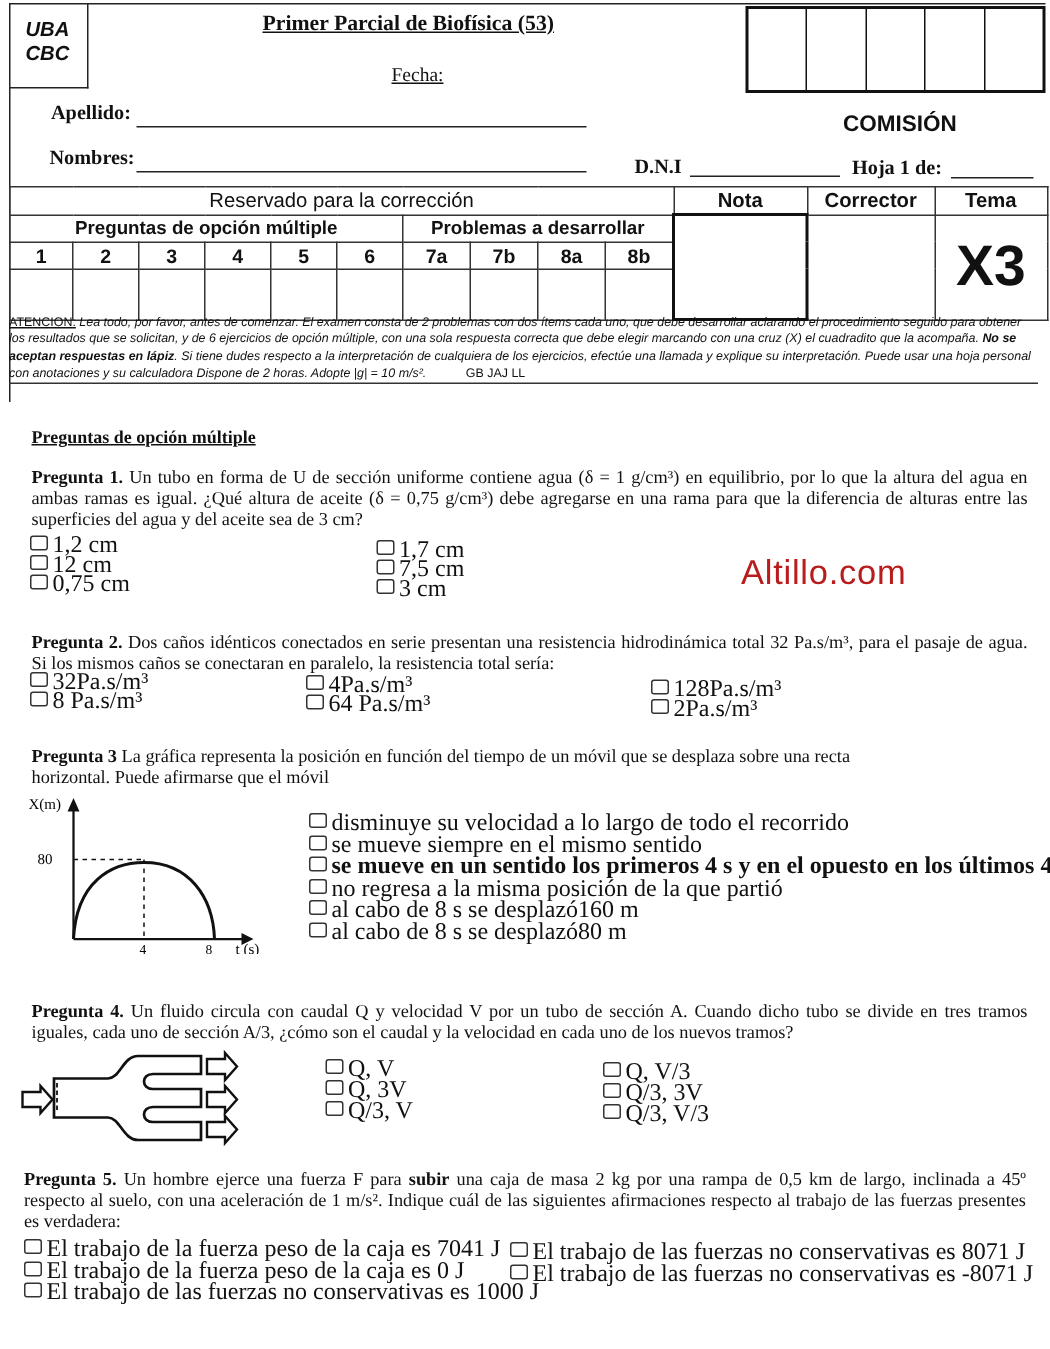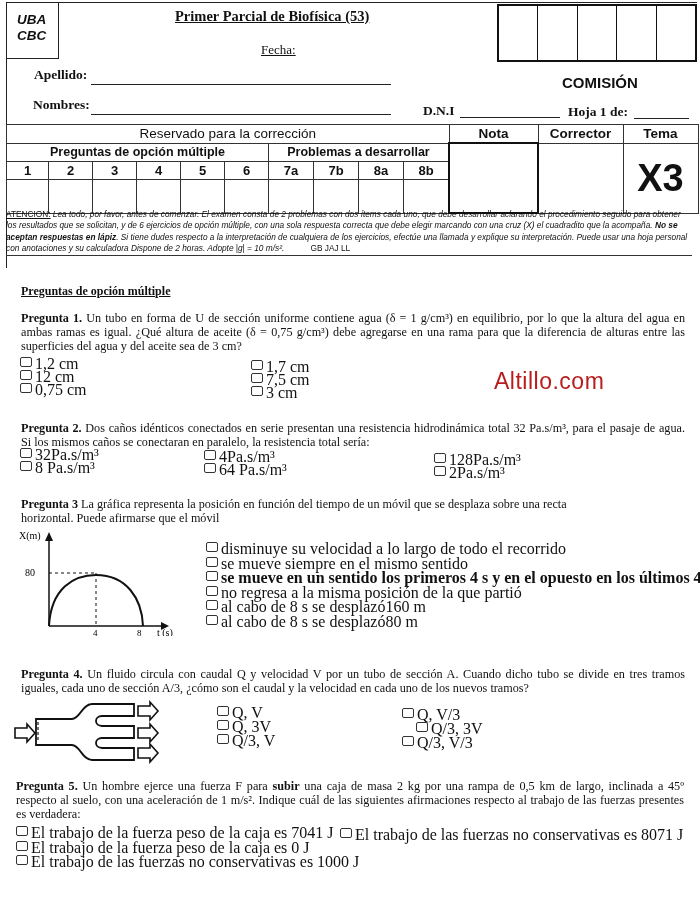--- a/index.html
+++ b/index.html
@@ -266,21 +266,21 @@
   <div class="opt" style="line-height:14px;">
       <span class="cb"></span>
       <span>Q/3, V</span>
     </div>
 </div>
 <div class="abs" style="left:402px;top:708px;">
   <div class="opt" style="line-height:14px;">
       <span class="cb"></span>
       <span>Q, V/3</span>
     </div>
-  <div class="opt" style="line-height:14px;margin-left:14px;">
+  <div class="opt" style="line-height:14px;">
       <span class="cb"></span>
       <span>Q/3, 3V</span>
     </div>
   <div class="opt" style="line-height:14px;">
       <span class="cb"></span>
       <span>Q/3, V/3</span>
     </div>
 </div>
 
 <div class="abs q" style="left:16px;top:779px;width:668px;">
@@ -298,13 +298,17 @@
   <div class="opt" style="line-height:14.5px;">
       <span class="cb"></span>
       <span>El trabajo de las fuerzas no conservativas es 1000 J</span>
     </div>
 </div>
 <div class="abs" style="left:340px;top:828px;">
   <div class="opt" style="line-height:14.5px;">
       <span class="cb"></span>
       <span>El trabajo de las fuerzas no conservativas es 8071 J</span>
     </div>
+  <div class="opt" style="line-height:14.5px;">
+      <span class="cb"></span>
+      <span>El trabajo de las fuerzas no conservativas es -8071 J</span>
+    </div>
 </div>
 
 </body></html>

